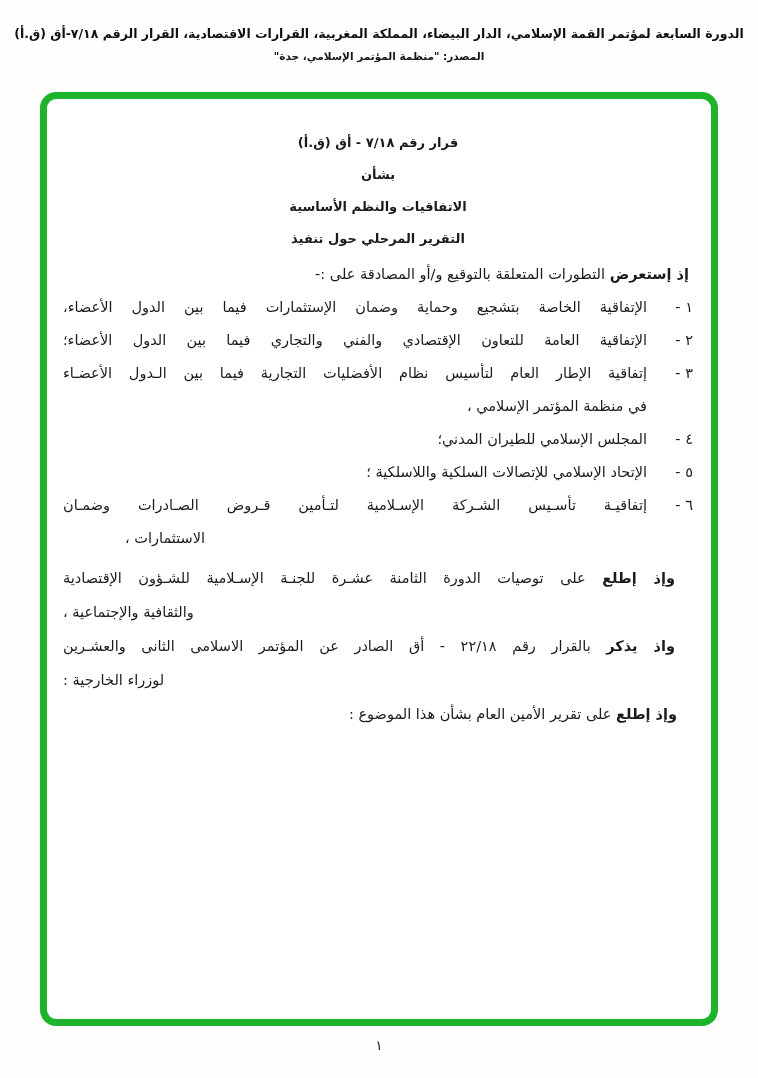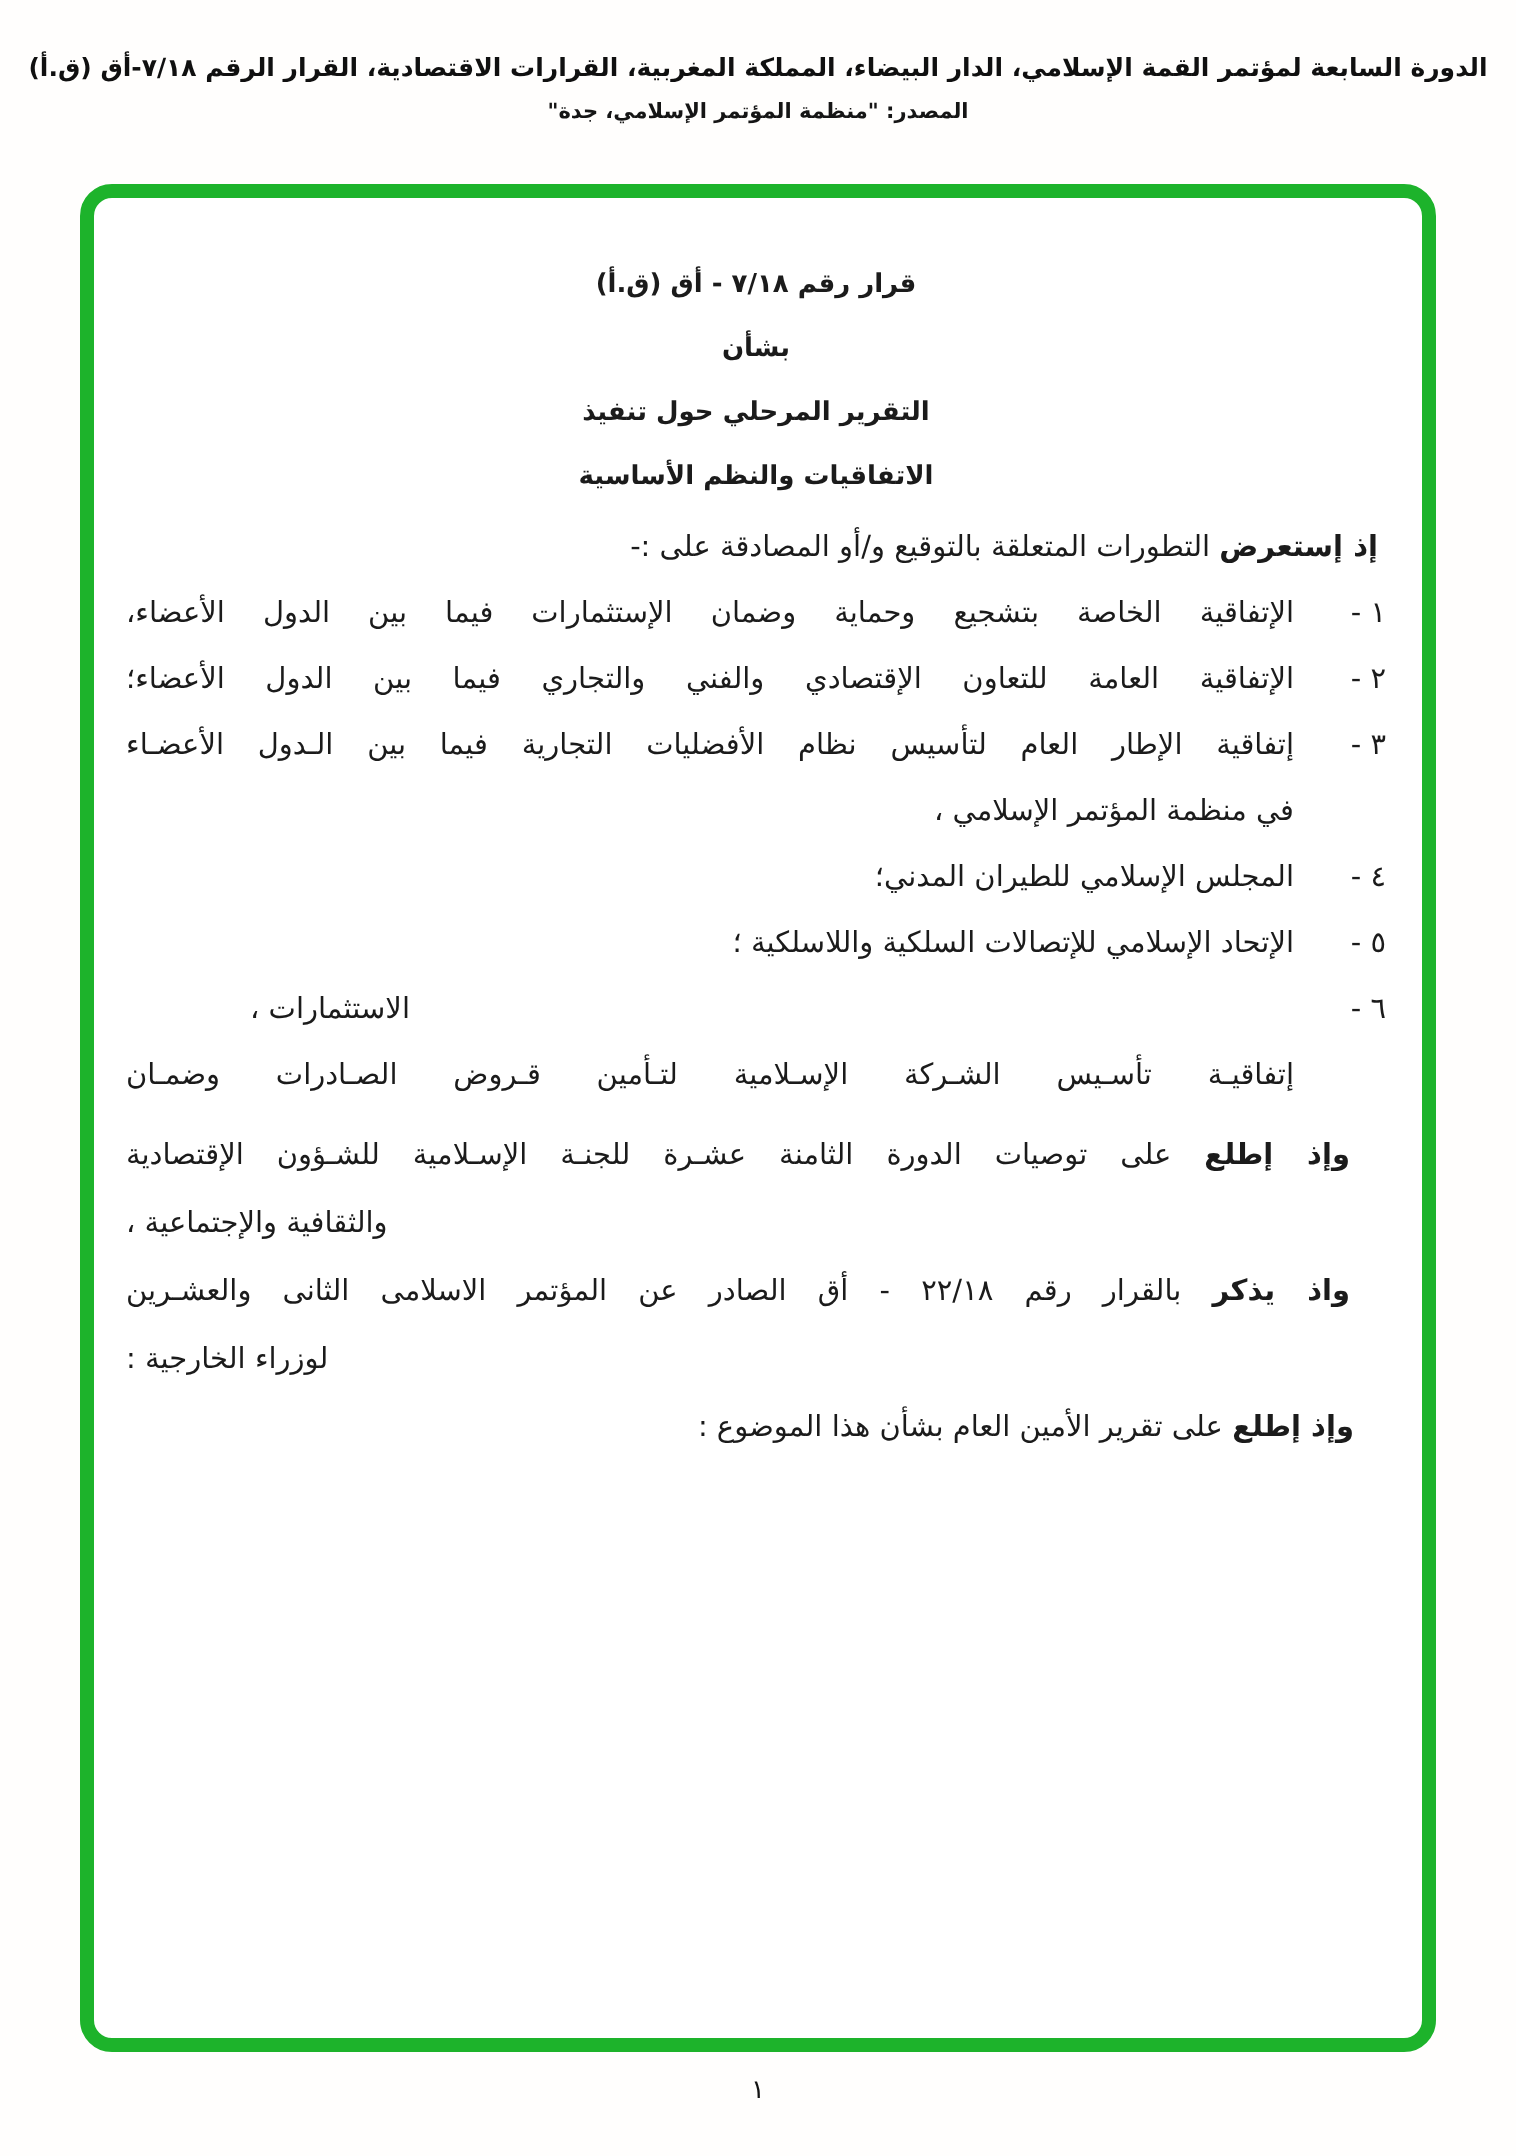--- a/index.html
+++ b/index.html
@@ -76,22 +76,22 @@
 <div class="page">
 
   <div class="hdr-citation">الدورة السابعة لمؤتمر القمة الإسلامي، الدار البيضاء، المملكة المغربية، القرارات الاقتصادية، القرار الرقم ٧/١٨-أق (ق.أ)</div>
   <div class="hdr-source">المصدر:  "منظمة المؤتمر الإسلامي، جدة"</div>
 
   <div class="frame">
 
     <div class="title-block">
       <div>قرار رقم ٧/١٨ - أق (ق.أ)</div>
       <div>بشأن</div>
+      <div>الاتفاقيات والنظم الأساسية</div>
       <div>التقرير المرحلي حول تنفيذ</div>
-      <div>الاتفاقيات والنظم الأساسية</div>
     </div>
 
     <div class="bodytext">
 
 
       <div class="line review-line">
         <span class="lead-b">إذ إستعرض</span><span> التطورات المتعلقة بالتوقيع و/أو المصادقة على :-</span>
       </div>
 
       <div class="items">
@@ -128,22 +128,22 @@
         <div class="item">
           <span class="item-num">٥ -</span>
           <span class="item-text">
             <span class="line" style="display:block">الإتحاد الإسلامي للإتصالات السلكية واللاسلكية ؛</span>
           </span>
         </div>
 
         <div class="item">
           <span class="item-num">٦ -</span>
           <span class="item-text">
+            <span class="line jl" style="display:block">إتفاقيـة تأسـيس الشـركة الإسـلامية لتـأمين قـروض الصـادرات وضمـان</span>
             <span class="line cont-left" style="display:block">الاستثمارات ،</span>
-            <span class="line jl" style="display:block">إتفاقيـة تأسـيس الشـركة الإسـلامية لتـأمين قـروض الصـادرات وضمـان</span>
           </span>
         </div>
 
       </div>
 
       <div class="clause1">
         <div class="line jl ind">
           <span class="lead-b">وإذ إطلع</span><span> على توصيات الدورة الثامنة عشـرة للجنـة الإسـلامية للشـؤون الإقتصادية</span>
         </div>
         <div class="line lft">والثقافية والإجتماعية ،</div>

